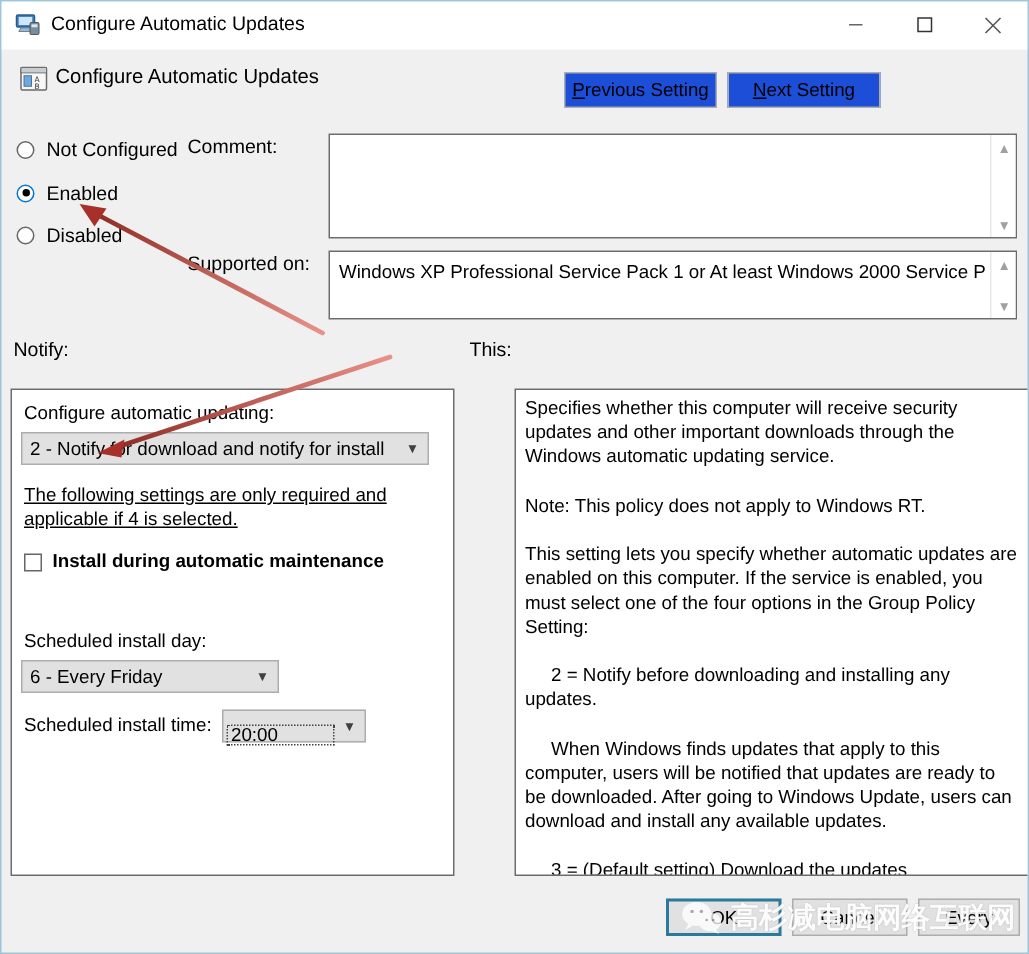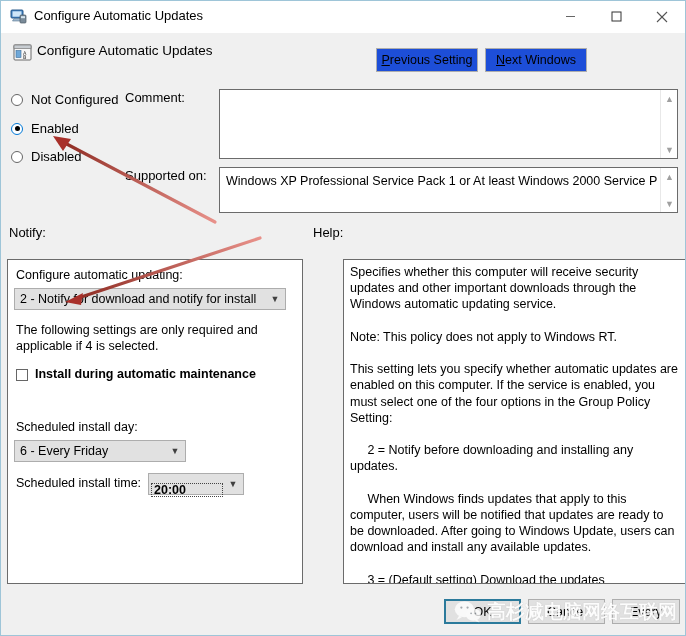--- a/index.html
+++ b/index.html
@@ -191,20 +191,21 @@
     white-space: nowrap;
   }
   #opt-lbl-configure { left: 8px; top: 8px; }
   #opt-note {
     position: absolute;
     left: 8px; top: 62px;
     width: 262px;
     font-size: 12.5px;
     color: #000;
     line-height: 16px;
+    text-decoration: underline;
   }
   .combo {
     position: absolute;
     background: #e1e1e1;
     border: 1px solid #adadad;
     box-sizing: border-box;
     height: 22px;
     display: flex;
     align-items: center;
     cursor: default;
@@ -224,21 +225,20 @@
     color: #404040;
   }
   #combo-configure { left: 6px; top: 28px; width: 272px; }
   #combo-day       { left: 6px; top: 180px; width: 172px; }
   #combo-time      { left: 140px; top: 213px; width: 96px; }
   #combo-time .val {
     outline: 1px dotted #444;
     outline-offset: -1px;
     margin: 13px 0 1px 2px;
     padding-left: 3px;
-    font-weight: bold;
   }
   #opt-check-row {
     position: absolute;
     left: 8px; top: 107px;
     display: flex;
     align-items: flex-end;
     font-size: 12.5px;
     color: #000;
     white-space: nowrap;
     font-weight: bold;
@@ -384,21 +384,21 @@
       <text x="10" y="11.5" font-size="5" fill="#333" font-family="DejaVu Sans, sans-serif">A</text>
       <text x="10" y="16" font-size="5" fill="#333" font-family="DejaVu Sans, sans-serif">B</text>
     </svg>
   </span>
   <span id="header-title">Configure Automatic Updates</span>
 
   <button class="hdr-btn" id="btn-prev">
     <span class="ul">P</span><span>revious Setting</span>
   </button>
   <button class="hdr-btn" id="btn-next">
-    <span class="ul">N</span><span>ext Windows</span>
+    <span class="ul">N</span><span>ext Setting</span>
   </button>
 
   <div class="radio-row" id="radio-notconfigured">
     <span class="radio-dot"></span>
     <span>Not Configured</span>
   </div>
   <div class="radio-row" id="radio-enabled">
     <span class="radio-dot on"></span>
     <span>Enabled</span>
   </div>
@@ -418,21 +418,21 @@
   <span id="label-supported">Supported on:</span>
   <div class="txtbox" id="supported-box">
     <div id="supported-text">Windows XP Professional Service Pack 1 or At least Windows 2000 Service Pack 3</div>
     <div class="sb-track">
       <div class="sb-arrow up">▲</div>
       <div class="sb-arrow dn">▼</div>
     </div>
   </div>
 
   <span id="label-options">Notify:</span>
-  <span id="label-help">Help:</span>
+  <span id="label-help">This:</span>
 
   <div id="options-panel">
     <span class="opt-label" id="opt-lbl-configure">Configure automatic updating:</span>
 
     <div class="combo" id="combo-configure">
       <span class="val">2 - Notify for download and notify for install</span>
       <span class="chev">▼</span>
     </div>
 
     <div id="opt-note">The following settings are only required and applicable if 4 is selected.</div>

